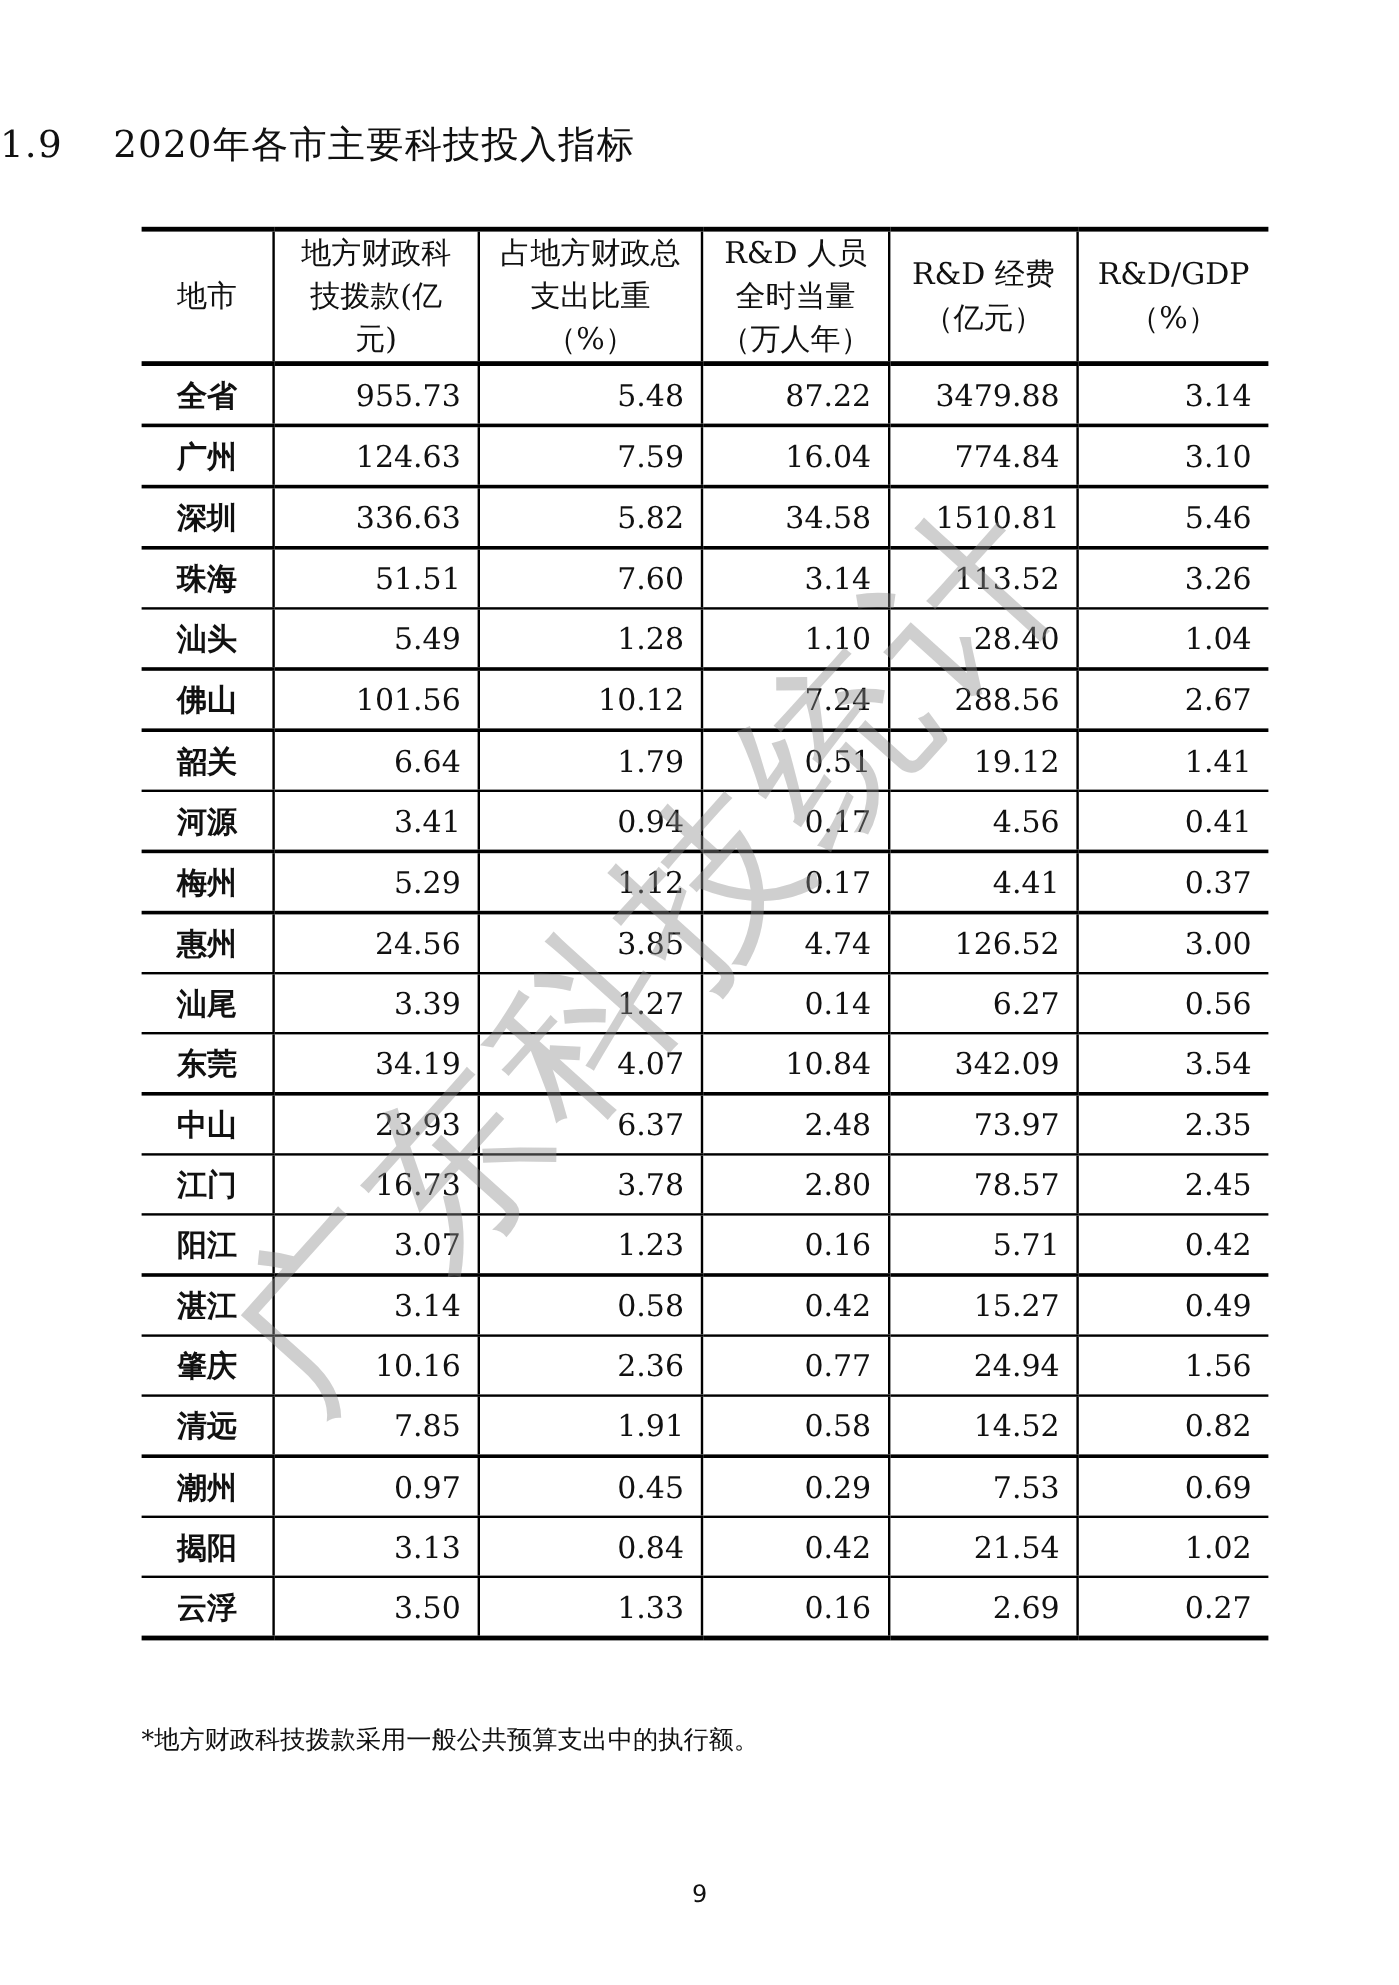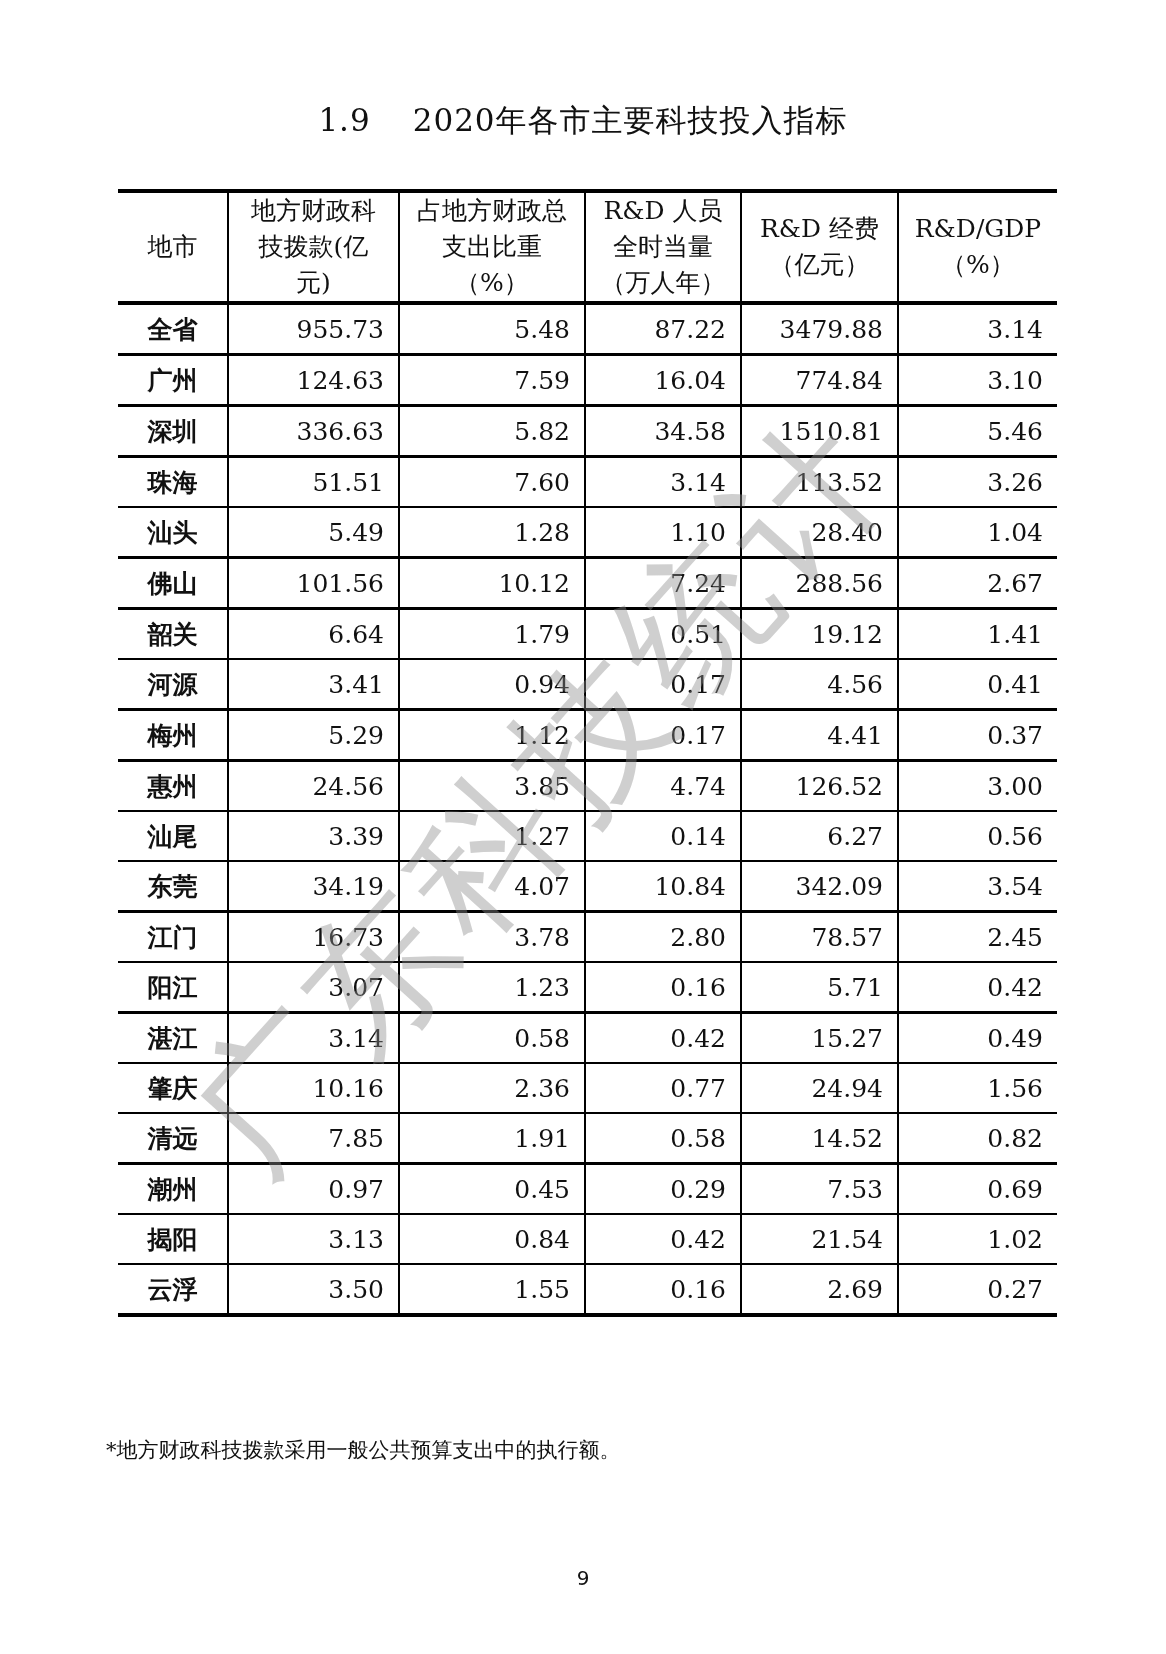--- a/index.html
+++ b/index.html
@@ -1,38 +1,38 @@
 <!DOCTYPE html>
 <html><head>
 <meta charset="utf-8">
 <style>
   html, body { margin: 0; padding: 0; background: #ffffff; }
   body { width: 1166px; height: 1654px; position: relative; overflow: hidden;
          font-family: "DejaVu Serif", "Liberation Serif", serif; color: #111; }
-  .title { position: absolute; top: 100px; left: 0; width: 1166px; text-align: center;
+  .title { position: absolute; top: 100px; left: 0; width: 1166px; text-align: left;
            font-size: 31px; letter-spacing: 1px; white-space: pre; }
   .title .num { margin-right: 42px; }
   table.data { position: absolute; left: 118px; top: 189px; border-collapse: collapse;
                table-layout: fixed; width: 939px; }
   table.data col.c0 { width: 110px; } table.data col.c1 { width: 171px; }
   table.data col.c2 { width: 186px; } table.data col.c3 { width: 156px; }
   table.data col.c4 { width: 157px; } table.data col.c5 { width: 159px; }
   table.data thead th { height: 106px; font-weight: normal; font-size: 25px; line-height: 36px;
                         text-align: center; vertical-align: middle; padding: 0 4px;
                         border-top: 4px solid #000; border-bottom: 4px solid #000;
                         border-left: 2px solid #000; }
   table.data thead th:first-child { border-left: none; }
   table.data tbody td { height: 48px; font-size: 25px; text-align: right; padding: 0 14px 0 0;
                         border-bottom: 2px solid #000; border-left: 2px solid #000;
                         white-space: nowrap; }
   table.data tbody tr.thick td { border-bottom-width: 3px; }
   table.data tbody td.city { text-align: center; padding: 0; font-weight: bold; border-left: none;
                              font-family: "DejaVu Sans", "Liberation Sans", sans-serif; font-size: 25px; }
   table.data tbody tr:last-child td { border-bottom: 4px solid #000; }
-  .footnote { position: absolute; left: 106px; top: 1436px; font-size: 21px; }
+  .footnote { position: absolute; left: 118px; top: 1436px; font-size: 21px; }
   .page-num { position: absolute; top: 1566px; left: 0; width: 1166px; text-align: center; font-size: 20px;
               font-family: "DejaVu Sans", sans-serif; }
   .watermark { position: absolute; left: 150px; top: 1080px; font-size: 150px; color: rgba(140,140,140,0.42);
                transform-origin: 0 0; transform: rotate(-48deg); white-space: nowrap; pointer-events: none;
                font-family: "DejaVu Serif", serif; letter-spacing: 8px; font-weight: 200; }
 </style>
 </head>
 <body>
 
 <div class="title"><span class="num">1.9</span><span>2020年各市主要科技投入指标</span></div>
@@ -167,20 +167,28 @@
       </tr>
       <tr class="thick">
         <td class="city">东莞</td>
         <td>34.19</td>
         <td>4.07</td>
         <td>10.84</td>
         <td>342.09</td>
         <td>3.54</td>
       </tr>
       <tr>
+        <td class="city">中山</td>
+        <td>23.93</td>
+        <td>6.37</td>
+        <td>2.48</td>
+        <td>73.97</td>
+        <td>2.35</td>
+      </tr>
+      <tr>
         <td class="city">江门</td>
         <td>16.73</td>
         <td>3.78</td>
         <td>2.80</td>
         <td>78.57</td>
         <td>2.45</td>
       </tr>
       <tr class="thick">
         <td class="city">阳江</td>
         <td>3.07</td>
@@ -225,21 +233,21 @@
         <td class="city">揭阳</td>
         <td>3.13</td>
         <td>0.84</td>
         <td>0.42</td>
         <td>21.54</td>
         <td>1.02</td>
       </tr>
       <tr>
         <td class="city">云浮</td>
         <td>3.50</td>
-        <td>1.55</td>
+        <td>1.33</td>
         <td>0.16</td>
         <td>2.69</td>
         <td>0.27</td>
       </tr>
     </tbody>
 </table>
 
 <div class="footnote">*地方财政科技拨款采用一般公共预算支出中的执行额。</div>
 <div class="page-num">9</div>
 <div class="watermark">广东科技统计</div>

